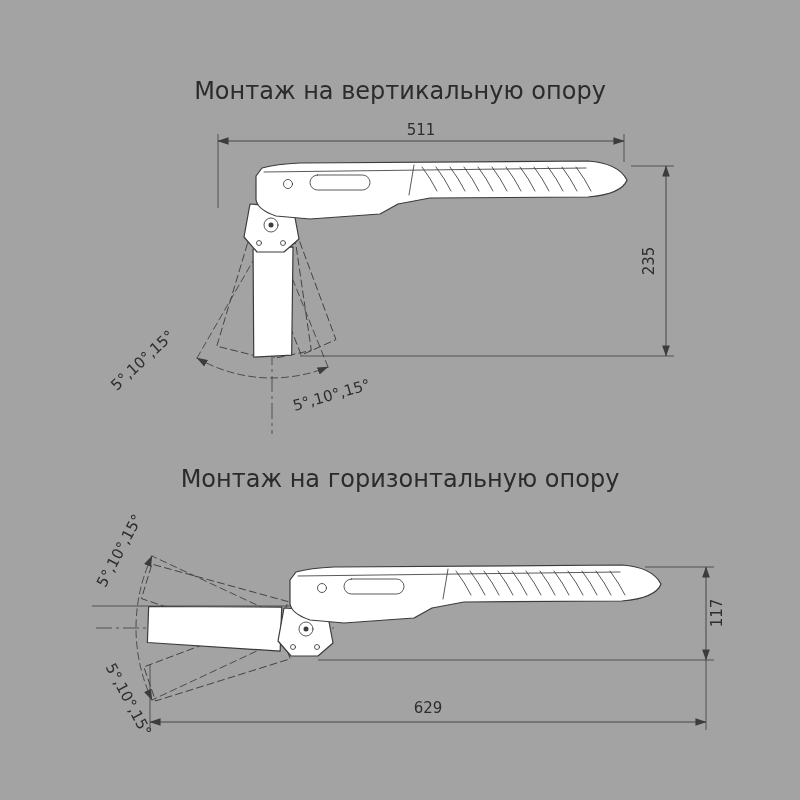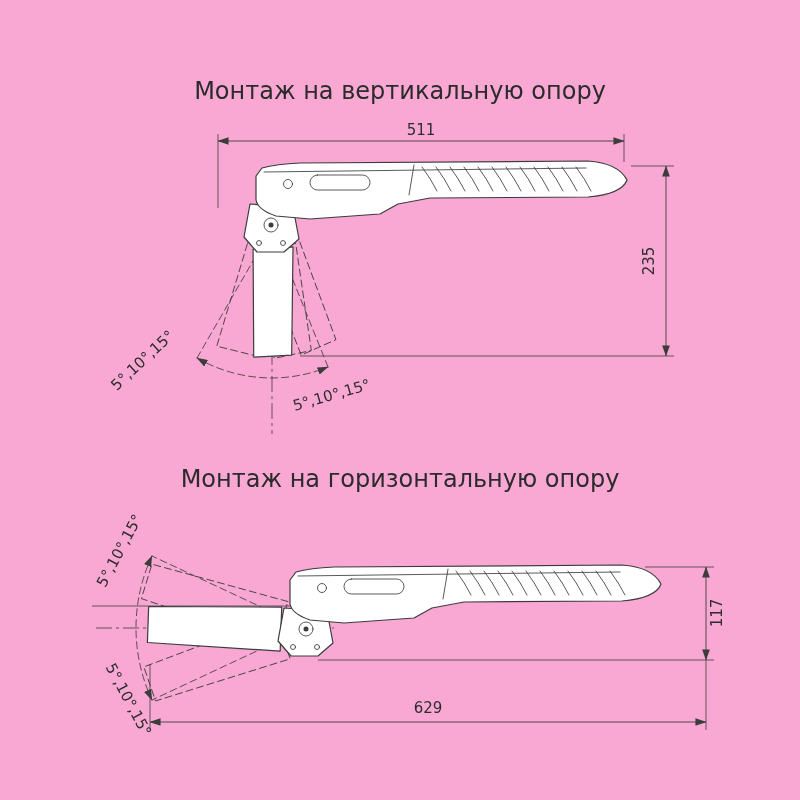--- a/index.html
+++ b/index.html
@@ -1,16 +1,16 @@
 <!DOCTYPE html>
 <html><head>
 <meta charset="utf-8">
 <style>
   html,body{margin:0;padding:0;background:#ffffff;}
-  #page{width:800px;height:800px;background:#f9a8d4;position:relative;overflow:hidden;}
+  #page{width:800px;height:800px;background:#a3a3a3;position:relative;overflow:hidden;}
   svg text{font-family:"DejaVu Sans","Liberation Sans",sans-serif;fill:#2d2d2d;}
   .title{font-size:24px;fill:#2b2b2b;}
   .dim{font-size:15px;}
   .ang{font-size:15px;}
   .ln{stroke:#3c3c3c;fill:none;stroke-width:1.2;stroke-linejoin:round;stroke-linecap:round;}
   .thin{stroke-width:0.85;}
   .dash{stroke-dasharray:7 4;stroke-width:0.85;}
   .cl{stroke:#3c3c3c;fill:none;stroke-width:0.8;stroke-dasharray:16 4 3 4;}
   .dimln{stroke:#3c3c3c;fill:none;stroke-width:0.9;}
   .ext{stroke:#3c3c3c;fill:none;stroke-width:0.8;}

